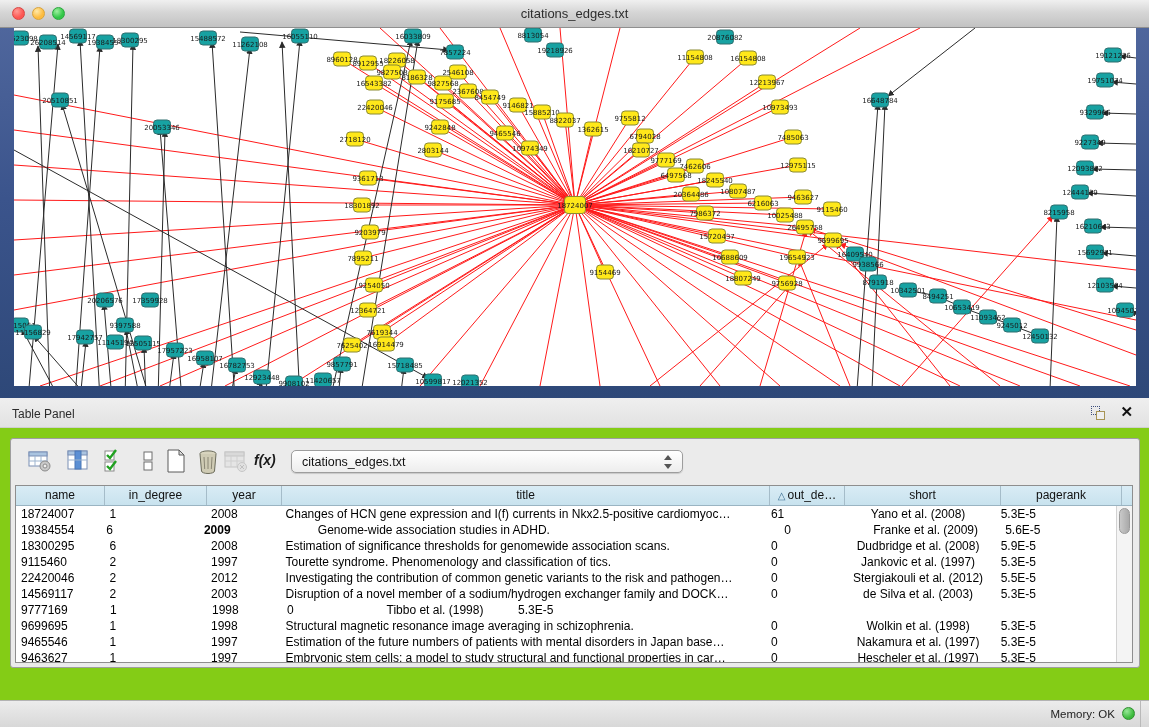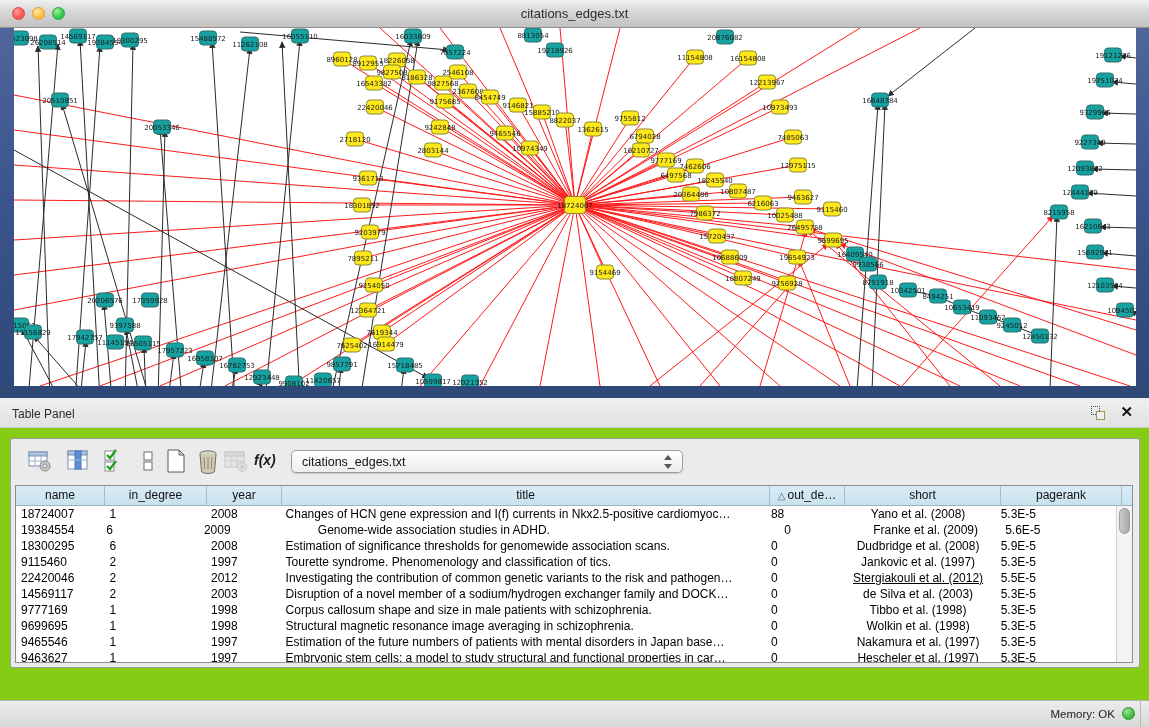--- a/index.html
+++ b/index.html
@@ -818,28 +818,28 @@
             <div class="th" style="width: 75px;"><span class="sort-tri">△</span>out_de…</div>
             <div class="th" style="width: 156px;">short</div>
             <div class="th" style="width: 121px;">pagerank</div>
           </div>
         <div class="tbody" id="tbody">
             <div class="tr">
               <div class="td" style="width: 89px;">18724007</div>
               <div class="td" style="width: 102px;">1</div>
               <div class="td" style="width: 75px;">2008</div>
               <div class="td" style="width: 488px;">Changes of HCN gene expression and I(f) currents in Nkx2.5-positive cardiomyoc…</div>
-              <div class="td" style="width: 75px;">88</div>
+              <div class="td" style="width: 75px;">61</div>
               <div class="td center" style="width: 156px;">Yano et al. (2008)</div>
               <div class="td" style="width: 121px;">5.3E-5</div>
             </div>
             <div class="tr">
               <div class="td" style="width: 89px;">19384554</div>
               <div class="td" style="width: 102px;">6</div>
-              <div class="td" style="width: 75px;">2009</div>
+              <div class="td" style="width: 75px; font-weight: bold;">2009</div>
               <div class="td" style="width: 488px; margin-left: 42px;">Genome-wide association studies in ADHD.</div>
               <div class="td" style="width: 75px;">0</div>
               <div class="td center" style="width: 156px;">Franke et al. (2009)</div>
               <div class="td" style="width: 121px;">5.6E-5</div>
             </div>
             <div class="tr">
               <div class="td" style="width: 89px;">18300295</div>
               <div class="td" style="width: 102px;">6</div>
               <div class="td" style="width: 75px;">2008</div>
               <div class="td" style="width: 488px;">Estimation of significance thresholds for genomewide association scans.</div>
@@ -855,37 +855,36 @@
               <div class="td" style="width: 75px;">0</div>
               <div class="td center" style="width: 156px;">Jankovic et al. (1997)</div>
               <div class="td" style="width: 121px;">5.3E-5</div>
             </div>
             <div class="tr">
               <div class="td" style="width: 89px;">22420046</div>
               <div class="td" style="width: 102px;">2</div>
               <div class="td" style="width: 75px;">2012</div>
               <div class="td" style="width: 488px;">Investigating the contribution of common genetic variants to the risk and pathogen…</div>
               <div class="td" style="width: 75px;">0</div>
-              <div class="td center" style="width: 156px; text-decoration: underline;">Stergiakouli et al. (2012)</div>
+              <div class="td center" style="width: 156px;">Stergiakouli et al. (2012)</div>
               <div class="td" style="width: 121px;">5.5E-5</div>
             </div>
             <div class="tr">
               <div class="td" style="width: 89px;">14569117</div>
               <div class="td" style="width: 102px;">2</div>
               <div class="td" style="width: 75px;">2003</div>
               <div class="td" style="width: 488px;">Disruption of a novel member of a sodium/hydrogen exchanger family and DOCK…</div>
               <div class="td" style="width: 75px;">0</div>
               <div class="td center" style="width: 156px;">de Silva et al. (2003)</div>
               <div class="td" style="width: 121px;">5.3E-5</div>
             </div>
             <div class="tr">
               <div class="td" style="width: 89px;">9777169</div>
               <div class="td" style="width: 102px;">1</div>
               <div class="td" style="width: 75px;">1998</div>
-              <div class="td" style="width: 488px;">Corpus callosum shape and size in male patients with schizophrenia.</div>
               <div class="td" style="width: 75px;">0</div>
               <div class="td center" style="width: 156px;">Tibbo et al. (1998)</div>
               <div class="td" style="width: 121px;">5.3E-5</div>
             </div>
             <div class="tr">
               <div class="td" style="width: 89px;">9699695</div>
               <div class="td" style="width: 102px;">1</div>
               <div class="td" style="width: 75px;">1998</div>
               <div class="td" style="width: 488px;">Structural magnetic resonance image averaging in schizophrenia.</div>
               <div class="td" style="width: 75px;">0</div>

